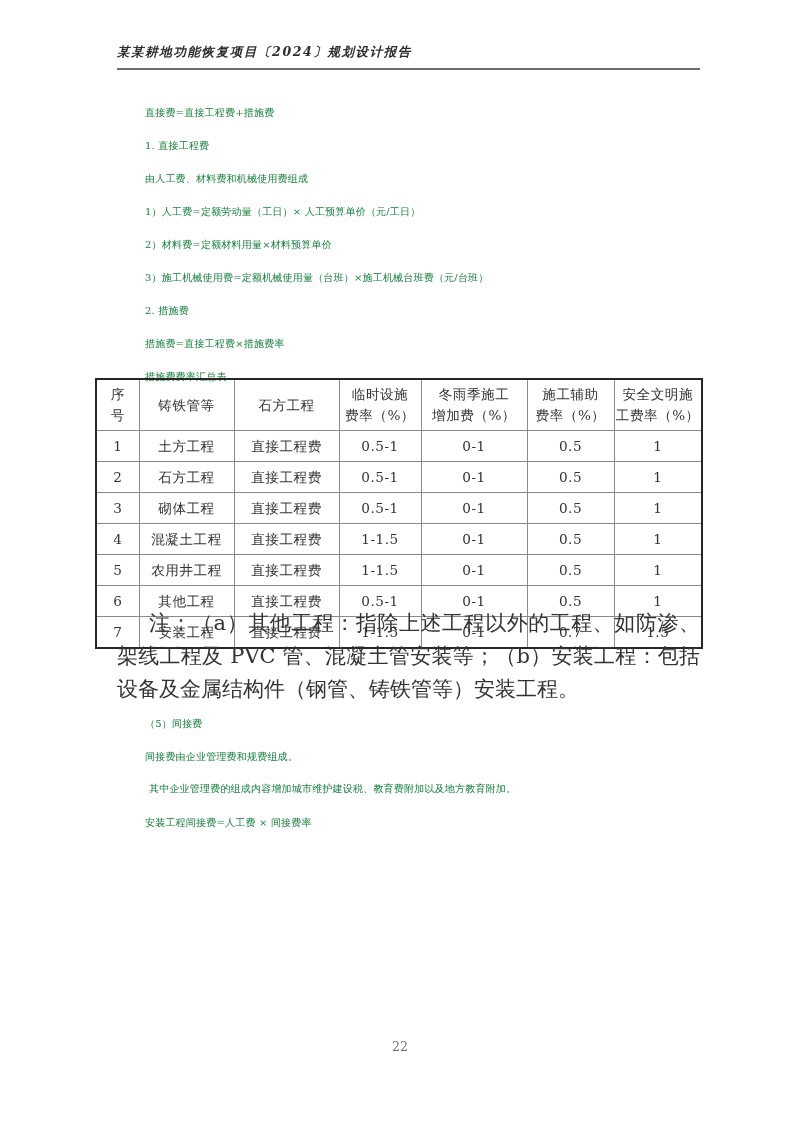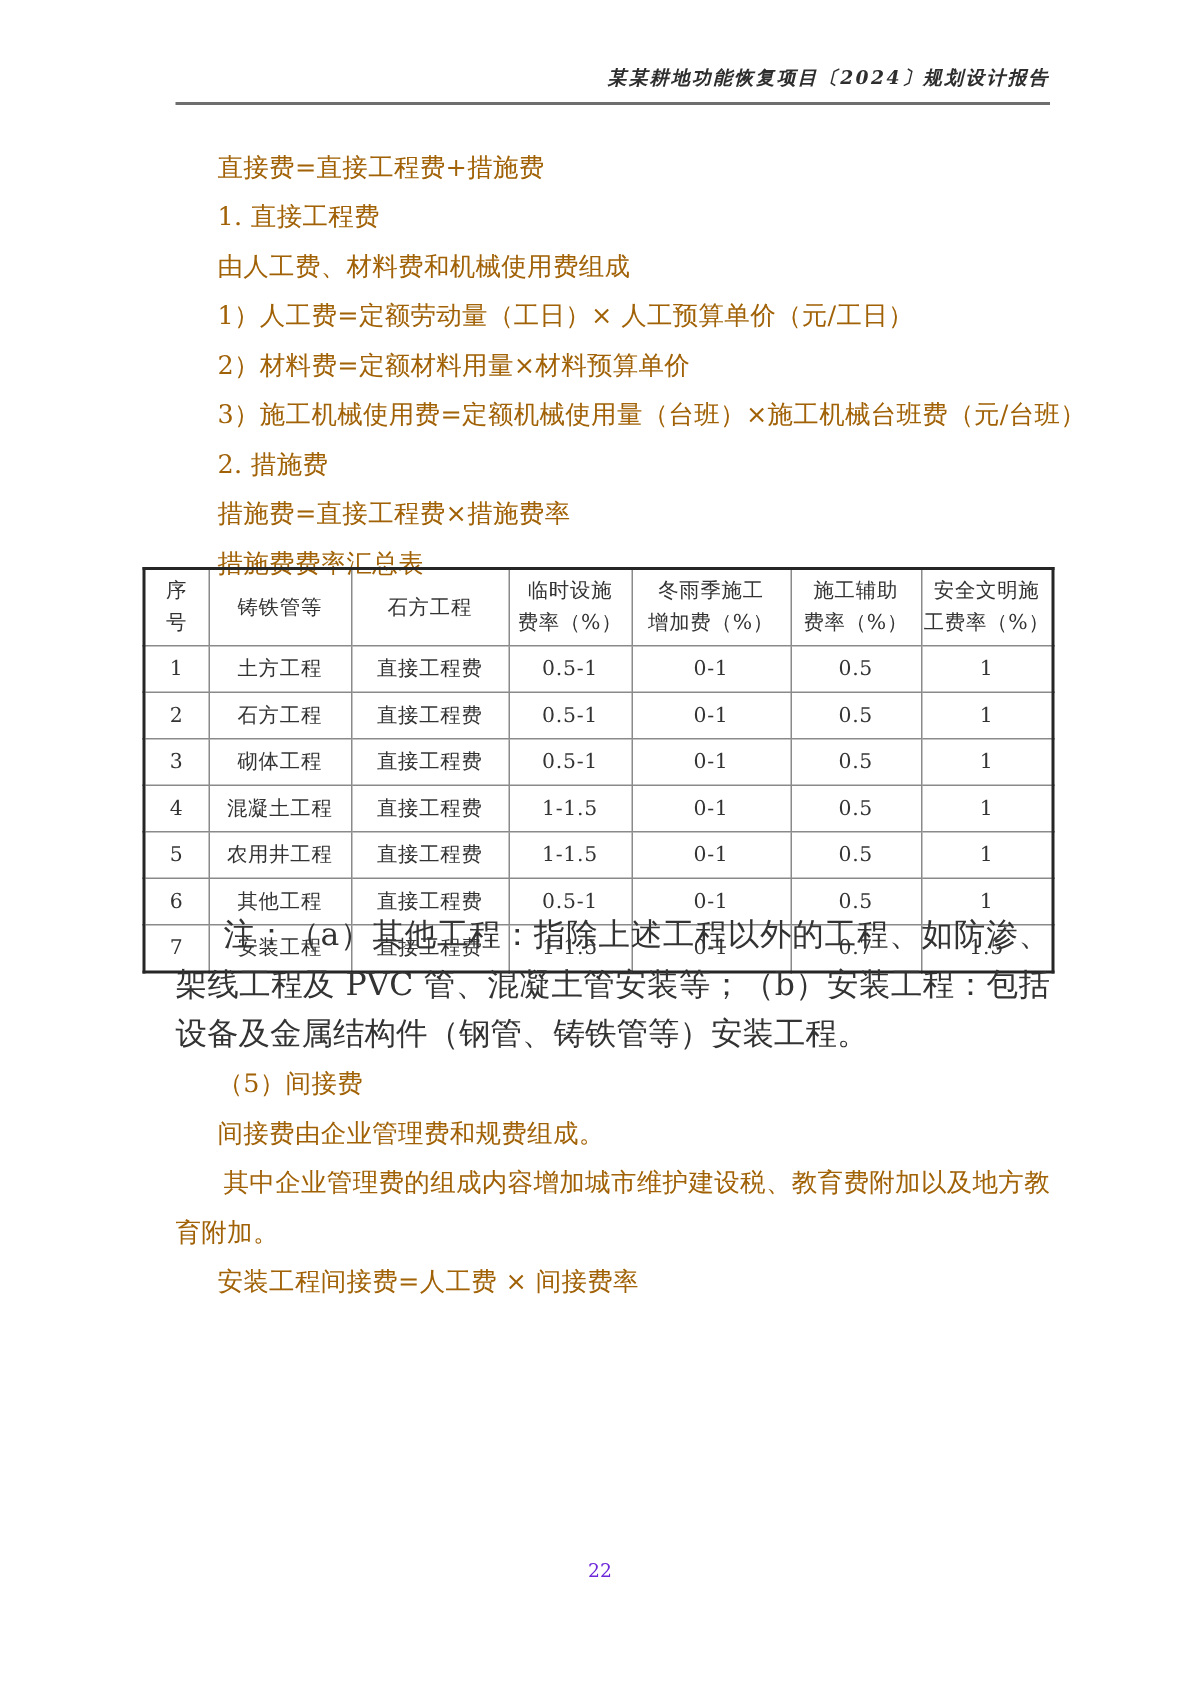--- a/index.html
+++ b/index.html
@@ -26,21 +26,21 @@
   }
 
   
   .header-zone {
     position: absolute;
     left: 117px;
     top: 44px;
     width: 583px;
   }
   .header-title {
-    text-align: right;
+    text-align: left;
     font-family: "DejaVu Serif", "Liberation Serif", serif;
     font-size: 12.5px;
     font-weight: 700;
     font-style: italic;
     letter-spacing: 1.6px;
     color: #2e2e2e;
     white-space: nowrap;
   }
   .header-rule {
     margin-top: 7px;
@@ -50,36 +50,37 @@
   }
 
   
   .content {
     position: absolute;
     left: 117px;
     top: 96px;
     width: 583px;
   }
   .para {
-    font-size: 17px;
+    font-size: 10px;
     line-height: 33px;
-    color: #a16207;
+    color: #15803d;
     letter-spacing: 0.2px;
     white-space: nowrap;
     padding-left: 28px;
   }
   .para.wrap {
     white-space: normal;
     text-align: justify;
     text-justify: inter-ideograph;
     padding-left: 0;
   }
   .para.indent2 {
     padding-left: 0;
     text-indent: 32px;
+    font-family: Liberation Mono, monospace;
   }
 
   
   .table-wrap {
     position: absolute;
     left: 95px;
     top: 378px;
     width: 606px;
   }
   table.fee-table {
@@ -141,21 +142,21 @@
   
   .footer {
     position: absolute;
     left: 0;
     top: 1036px;
     width: 800px;
     text-align: center;
   }
   .page-number {
     font-size: 12.5px;
-    color: #6d28d9;
+    color: #737373;
     font-family: "DejaVu Serif", "Liberation Serif", serif;
   }
 </style>
 </head>
 <body>
 
 <div class="page">
 
   <div class="header-zone">
     <div class="header-title">某某耕地功能恢复项目〔2024〕规划设计报告</div>

